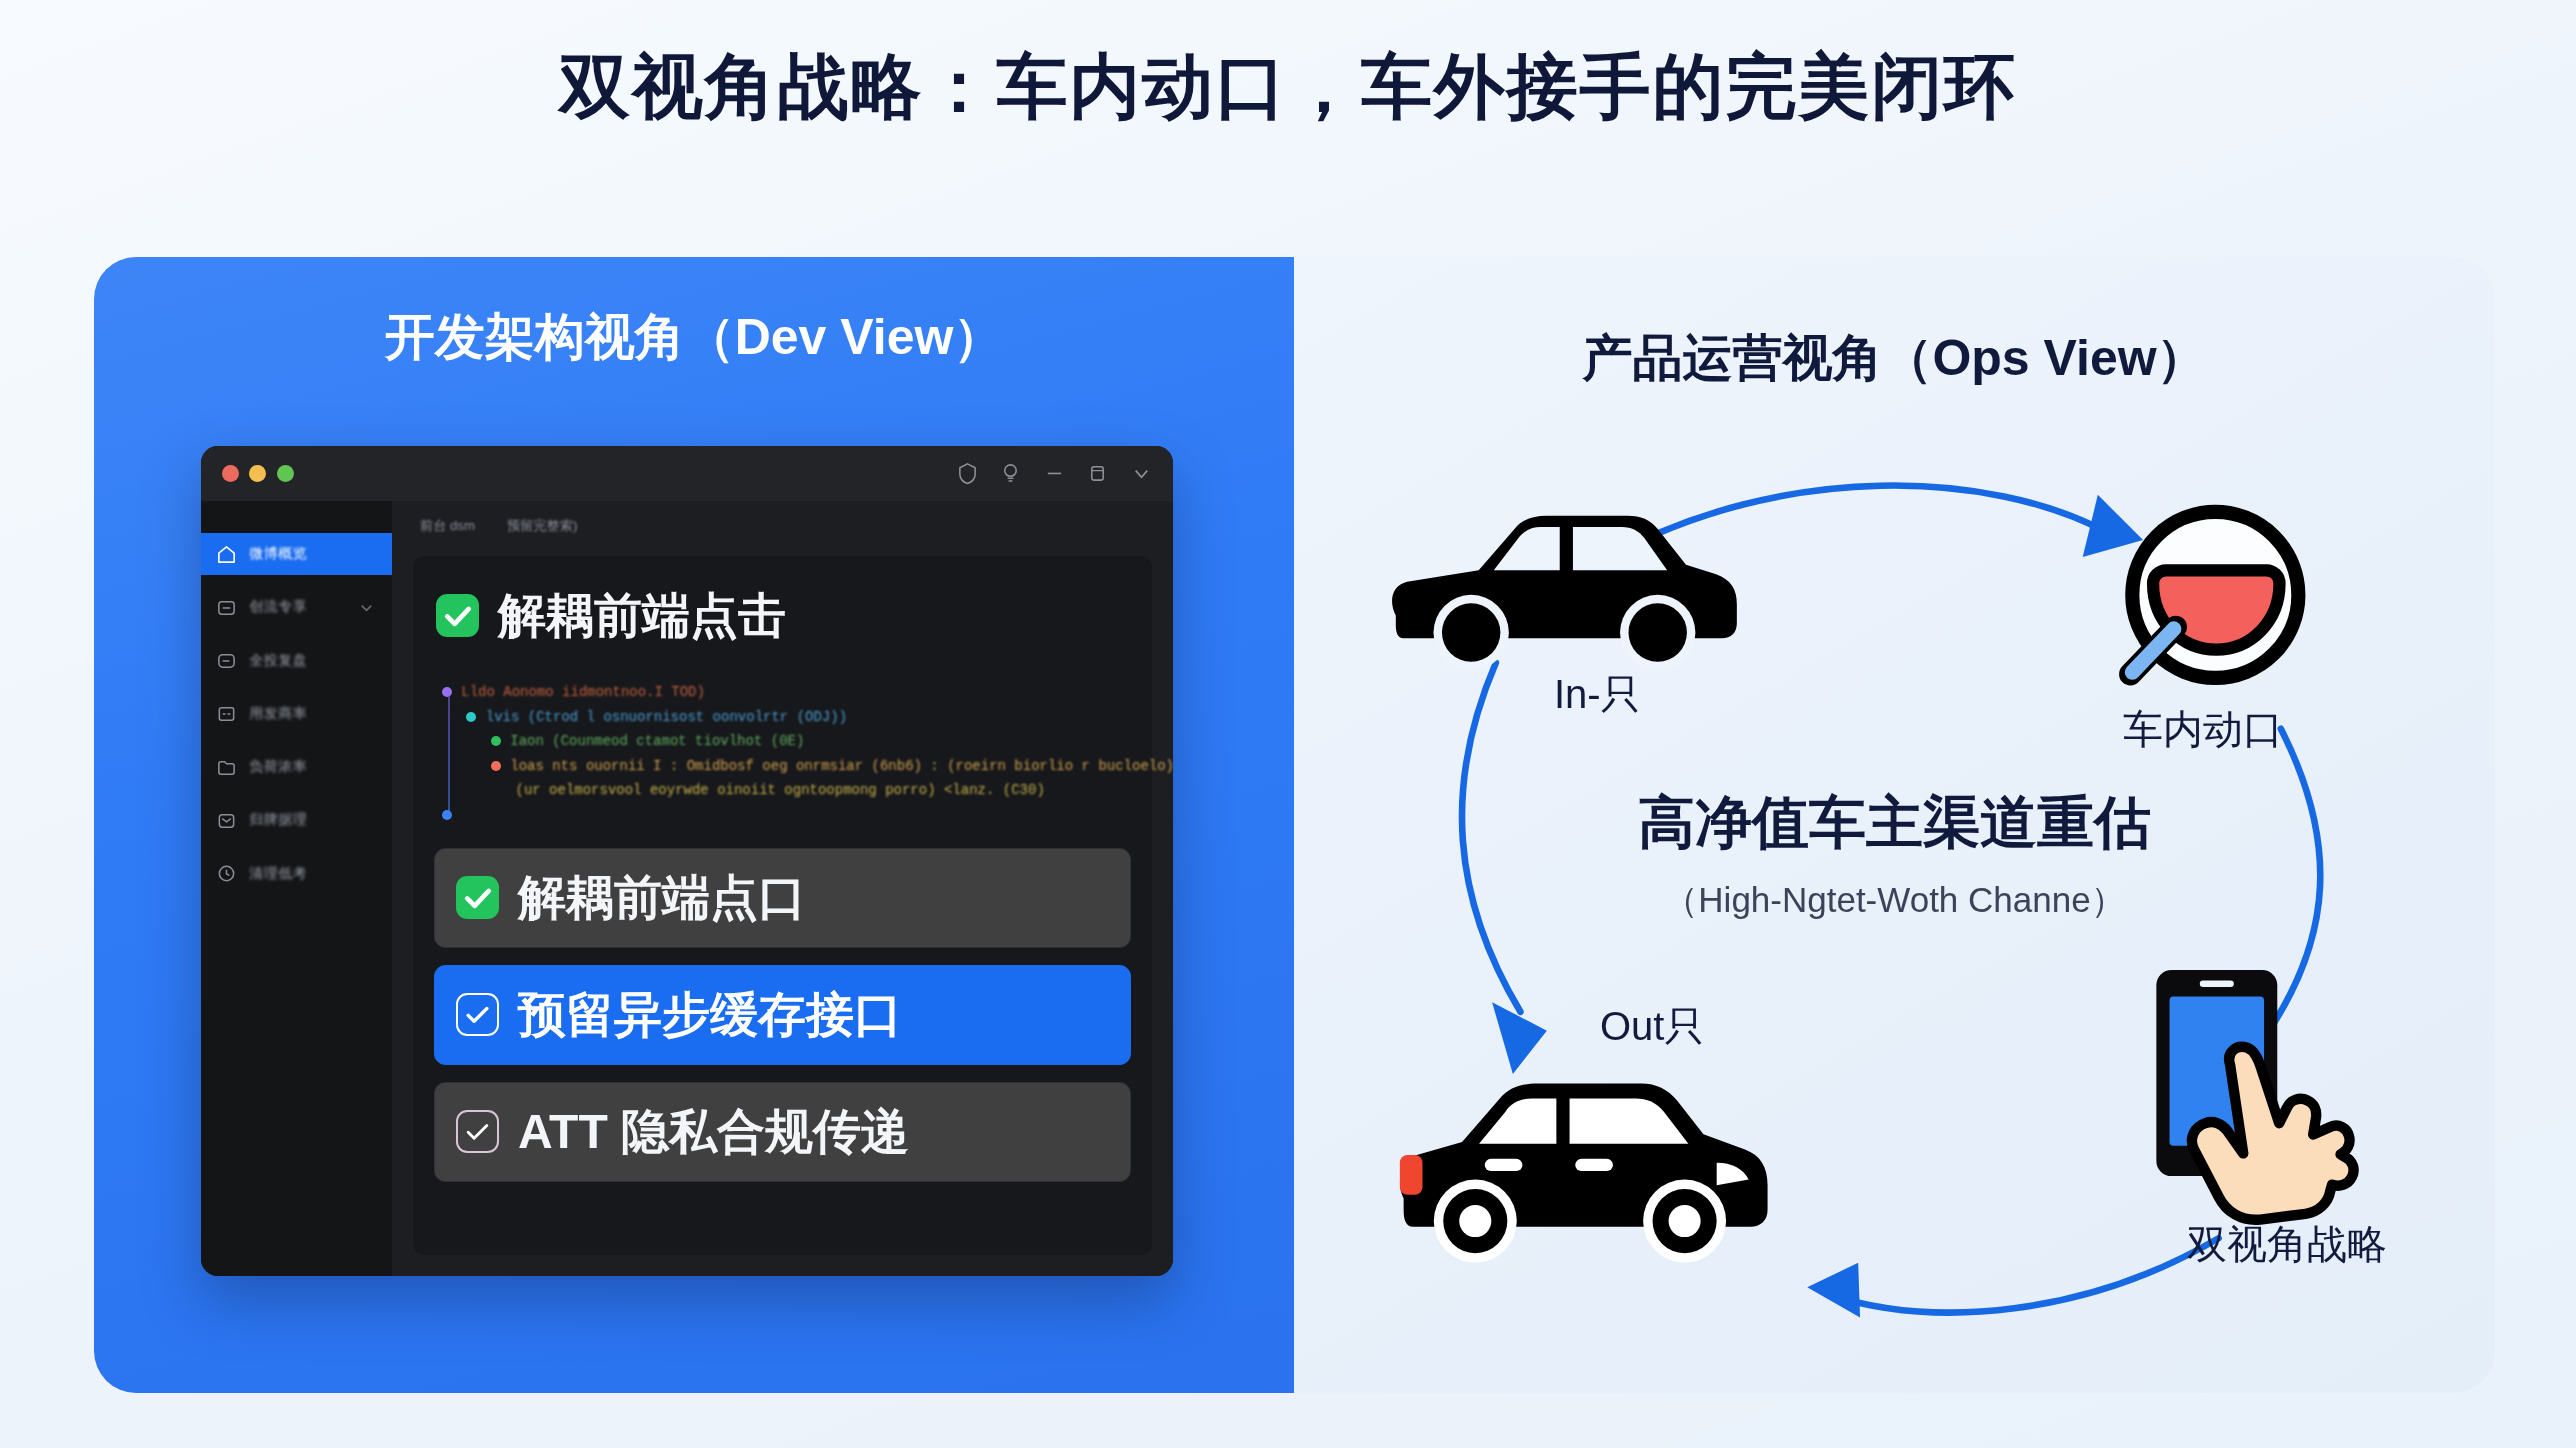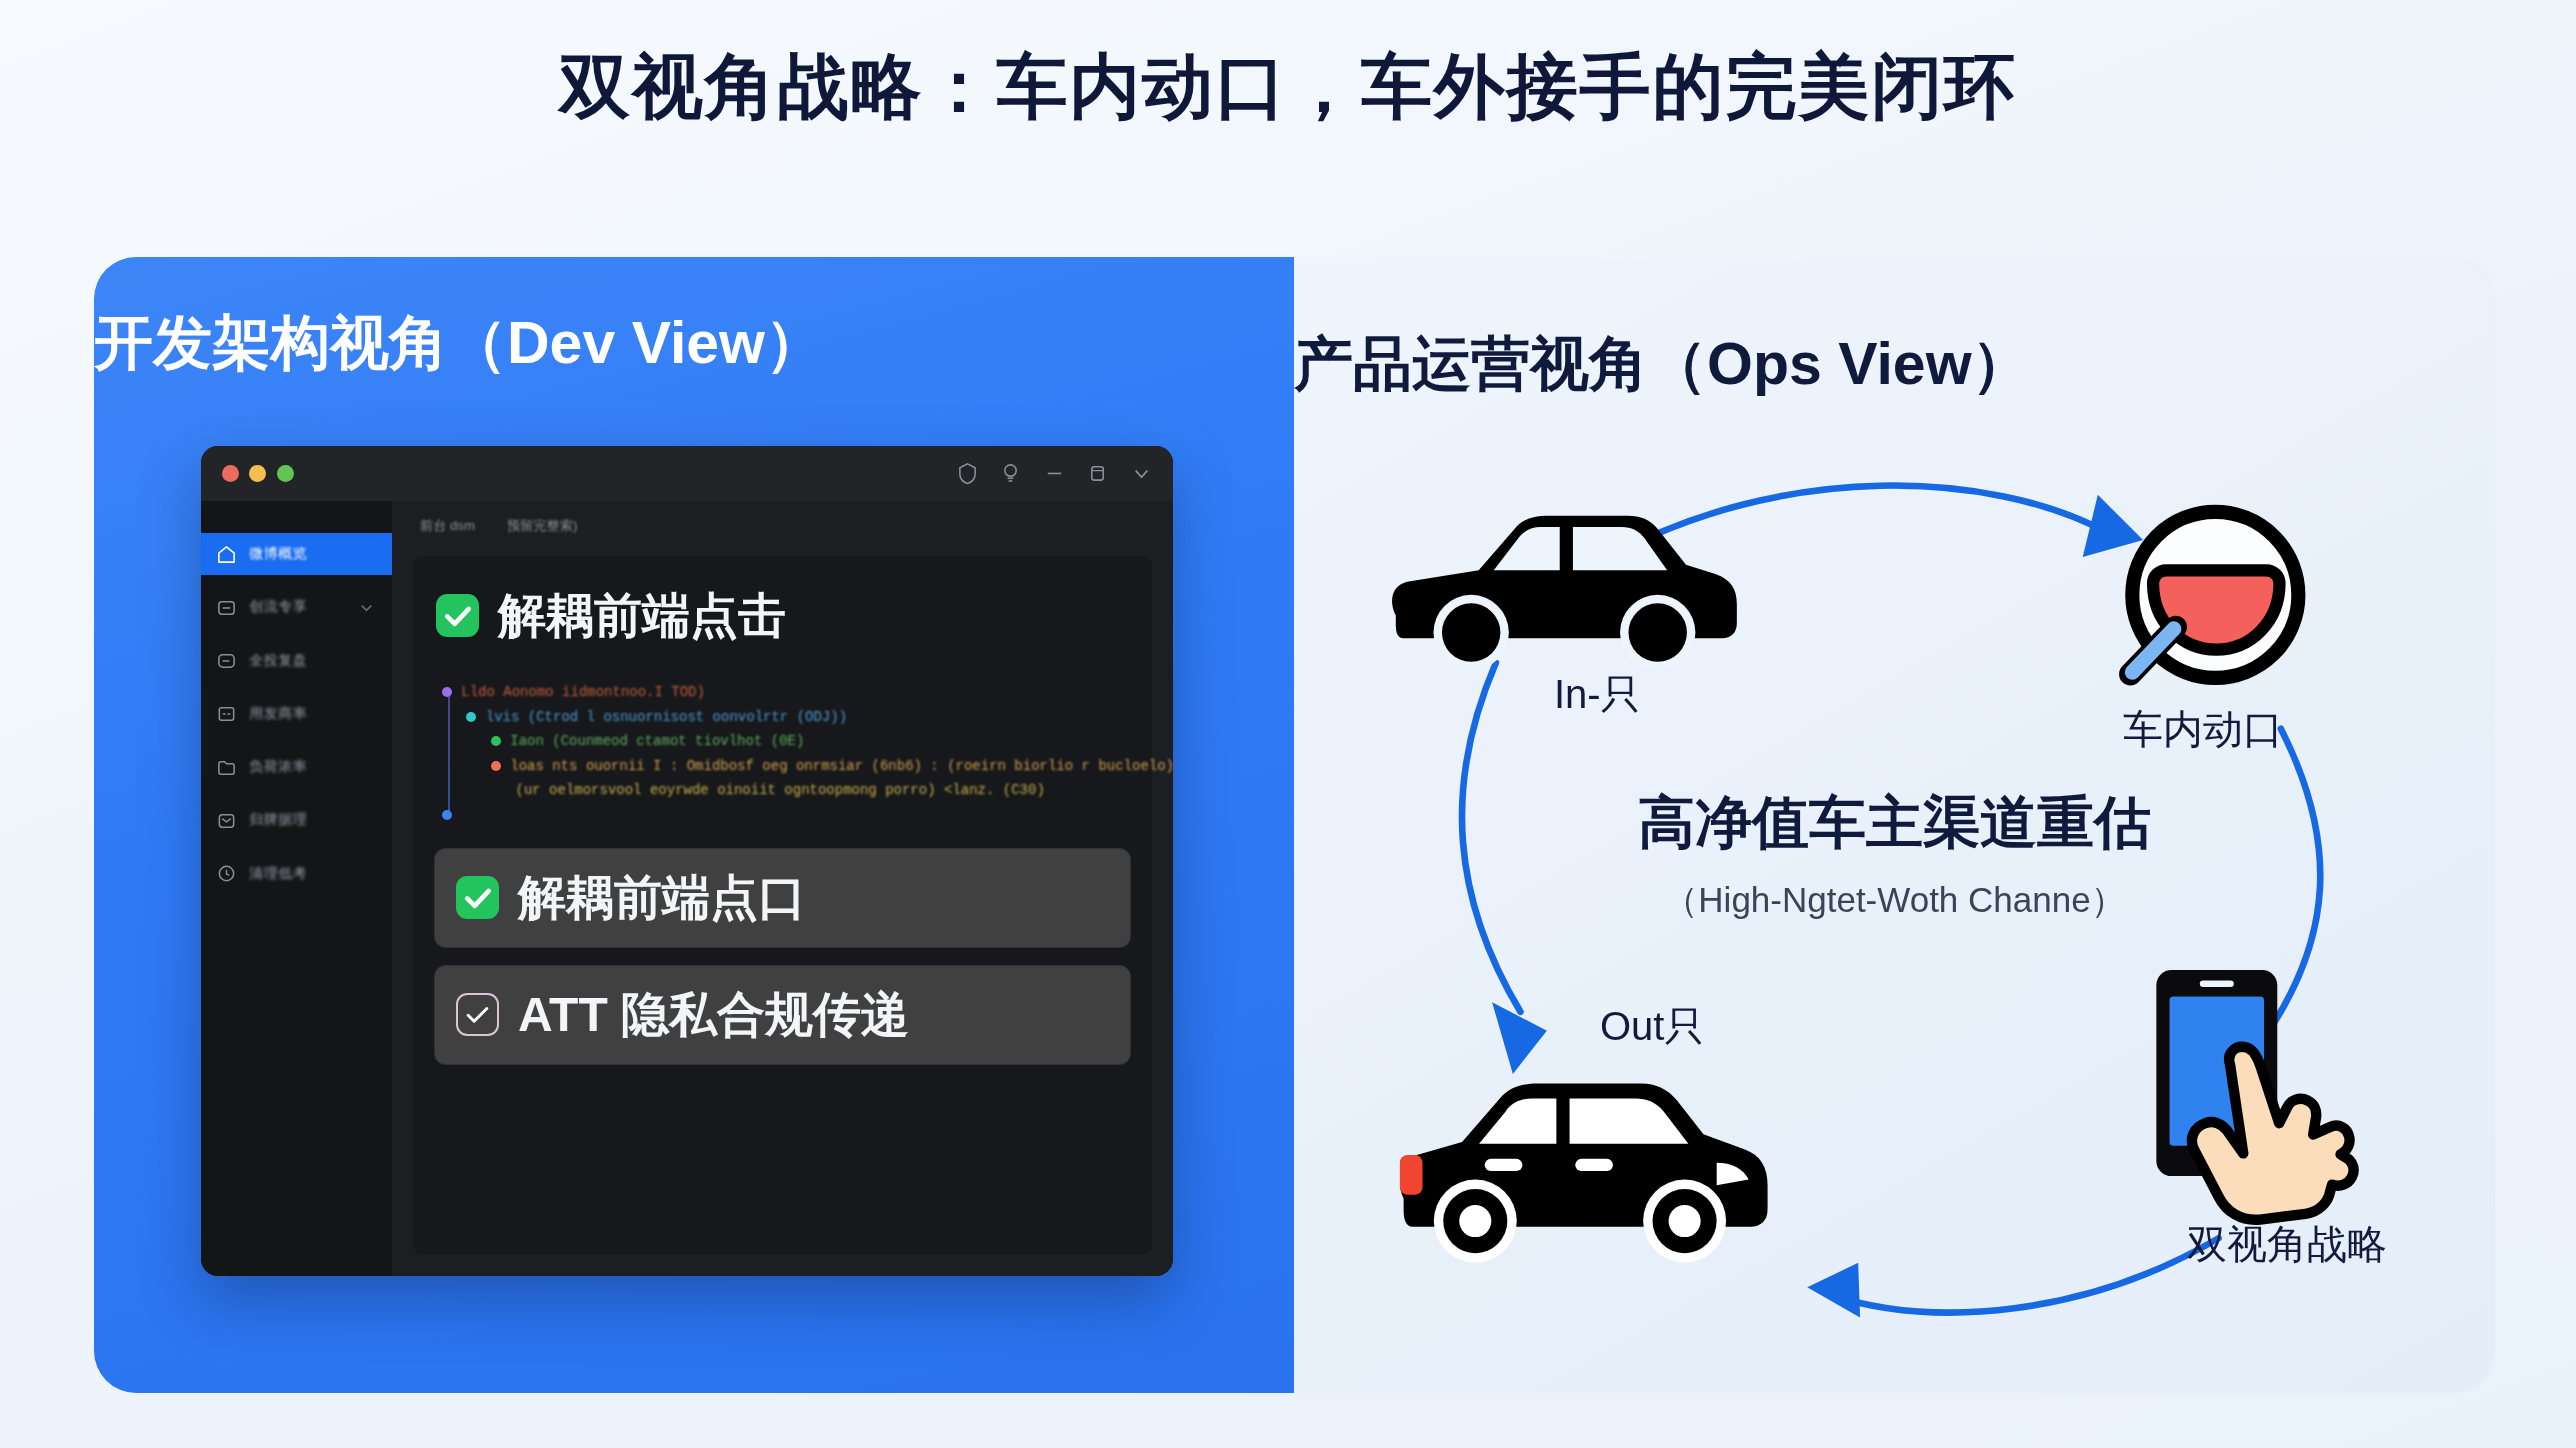--- a/index.html
+++ b/index.html
@@ -33,21 +33,21 @@
     background: linear-gradient(165deg, #3d85f7 0%, #2f7bf6 42%, #2a72ee 100%);
     position: relative;
   }
   .panel-right {
     width: 1201px; height: 100%;
     background: linear-gradient(150deg, #eff5fc 0%, #e8f0fa 55%, #e4eef9 100%);
     position: relative;
   }
   .panel-head {
     position: absolute; top: 47px; left: 0; width: 100%;
-    font-size: 59px; font-weight: 700;
+    text-align: center; font-size: 50px; font-weight: 700;
     white-space: nowrap;
   }
   .panel-left .panel-head { color: #ffffff; }
   .panel-right .panel-head { color: #101a3d; margin-top: 21px; }
 
   
   .ide {
     position: absolute; left: 107px; top: 189px;
     width: 972px; height: 830px;
     background: #191a1d;
@@ -319,20 +319,28 @@
 
               <div class="card">
                 <span class="chk green">
                   <svg viewBox="0 0 46 46">
                       <path d="M12 24l8 8 15-16" fill="none" stroke="#ffffff" stroke-width="5" stroke-linecap="round" stroke-linejoin="round"></path>
                     </svg>
                 </span>
                 <span class="card-title">解耦前端点口</span>
               </div>
 
+              <div class="card hl">
+                <span class="chk outline-white">
+                  <svg viewBox="0 0 46 46">
+                      <path d="M12 24l7 7 15-15" fill="none" stroke="#ffffff" stroke-width="4" stroke-linecap="round" stroke-linejoin="round"></path>
+                    </svg>
+                </span>
+                <span class="card-title">预留异步缓存接口</span>
+              </div>
 
               <div class="card">
                 <span class="chk outline-pink">
                   <svg viewBox="0 0 46 46">
                       <path d="M12 24l7 7 15-15" fill="none" stroke="#ffffff" stroke-width="3.4" stroke-linecap="round" stroke-linejoin="round"></path>
                     </svg>
                 </span>
                 <span class="card-title">ATT 隐私合规传递</span>
               </div>
 

